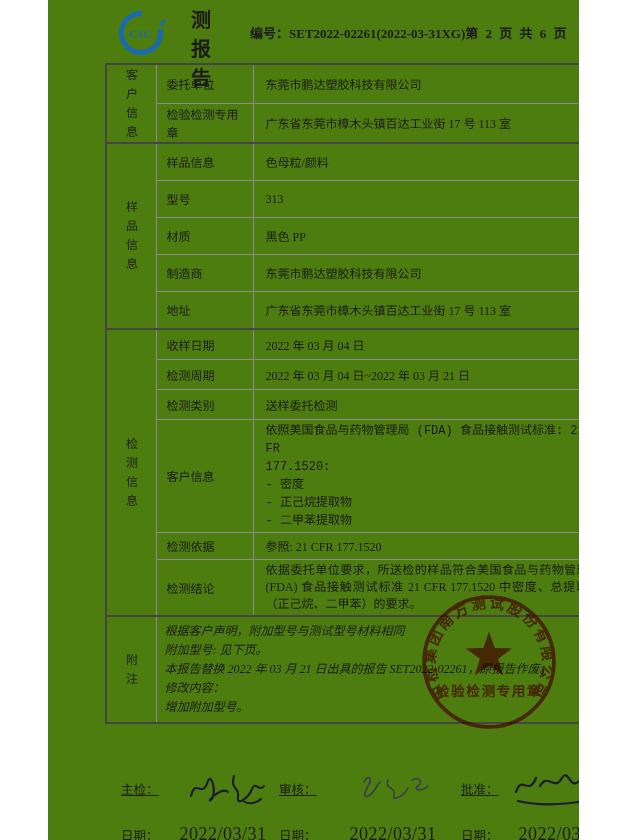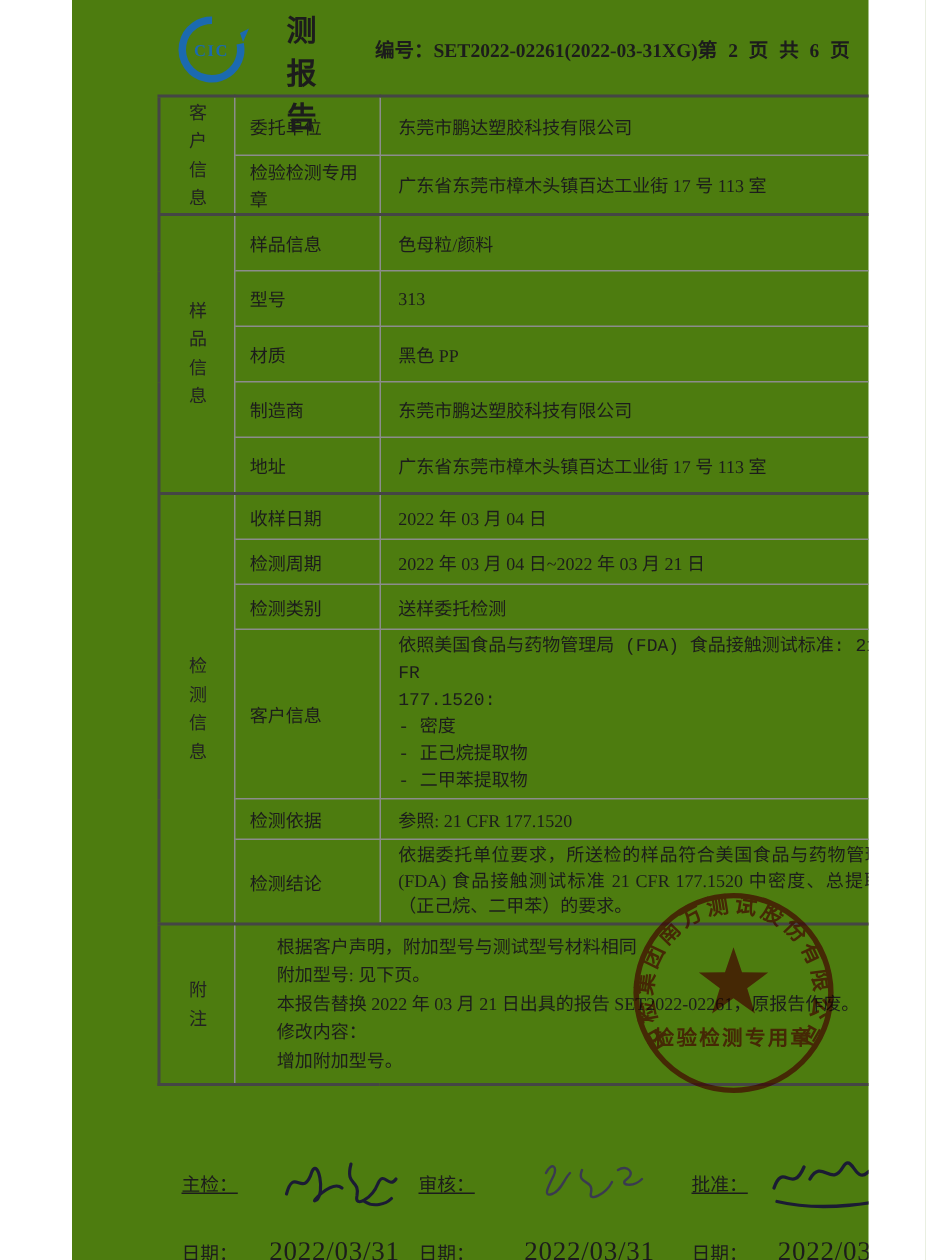--- a/index.html
+++ b/index.html
@@ -38,21 +38,21 @@
   td.col-group{width:50px;text-align:center;padding:0 19px;line-height:19px;color:#222;}
   td.col-label{width:97px;padding:0 4px 0 10px;}
   td.col-value{padding:2px 8px 2px 12px;}
   tbody.sec-customer td{height:34px;}
   tbody.sec-sample td{height:32px;}
   tbody.sec-test td.r-small{height:25px;}
   .cell-lines div{line-height:18px;font-family:Liberation Mono, monospace;}
   .cell-items{padding:5px 8px 5px 12px;}
   .cell-basis{height:22px;}
   .cell-conclusion{line-height:17px;text-align:justify;padding:4px 8px 4px 12px;}
-  .cell-notes{padding:5px 8px 5px 28px;}
+  .cell-notes{padding:5px 8px 5px 8px;font-style:italic;}
   .cell-notes div{line-height:19px;}
   
   .sig-row{
     display:grid;
     grid-template-columns:46px 112px 46px 136px 46px 110px;
     align-items:center;
     margin:36px 54px 0 73px;
     height:56px;position:relative;z-index:3;text-decoration:underline;
   }
   .date-row{

